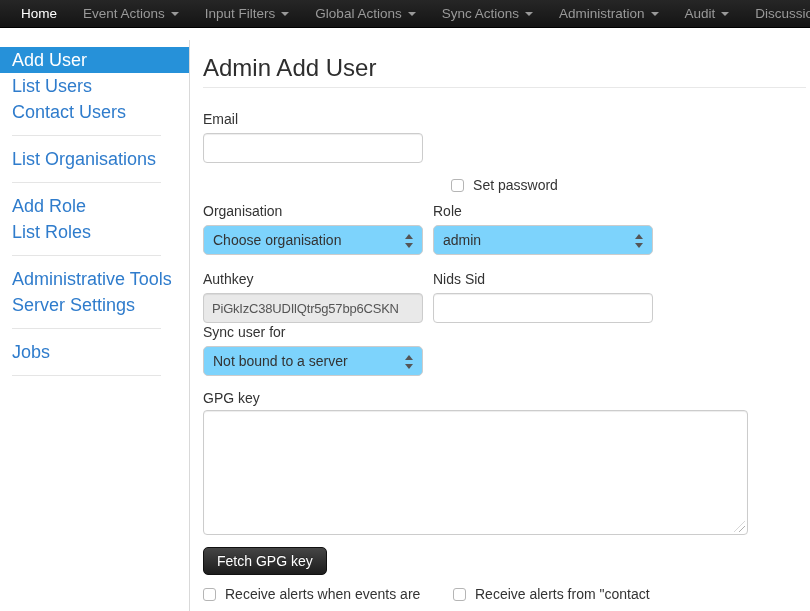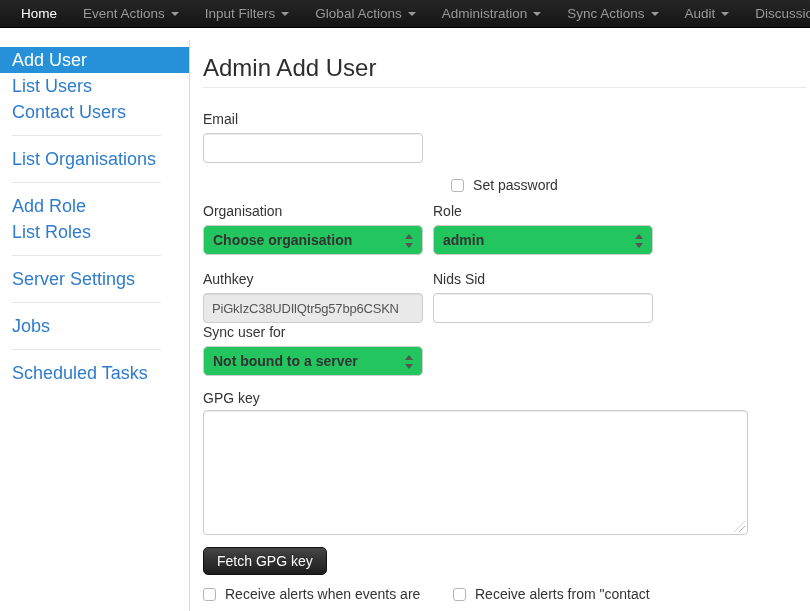--- a/index.html
+++ b/index.html
@@ -79,22 +79,22 @@
   .checkbox-line{display:flex;align-items:center;margin-top:13px;height:18px;justify-content:center;}
   .cb{
     appearance:none;-webkit-appearance:none;width:13px;height:13px;margin:0;
     border:1px solid #b5b5b5;border-radius:3px;background:#fff;cursor:pointer;
     flex:none;
   }
   .cb-label{font-size:14px;color:#333;margin-left:9px;white-space:nowrap;}
 
   .select{
     position:relative;width:220px;height:30px;box-sizing:border-box;
-    border:1px solid #ccc;border-radius:5px;background:#22c55e;cursor:pointer;
-    display:flex;align-items:center;padding:0 26px 0 9px;font-size:14px;color:#333;font-weight:bold;
+    border:1px solid #ccc;border-radius:5px;background:#7dd3fc;cursor:pointer;
+    display:flex;align-items:center;padding:0 26px 0 9px;font-size:14px;color:#333;
   }
   .sel-arrows{position:absolute;right:9px;top:7px;width:9px;height:16px;}
   .sel-arrows::before,.sel-arrows::after{
     content:"";position:absolute;left:1px;width:0;height:0;
     border-left:4px solid transparent;border-right:4px solid transparent;
   }
   .sel-arrows::before{top:1px;border-bottom:5px solid #555;}
   .sel-arrows::after{bottom:1px;border-top:5px solid #555;}
 
   .gpg-textarea{
@@ -140,25 +140,25 @@
     </div>
     <div class="nav-item">
       <span>Input Filters</span>
       <span class="caret"></span>
     </div>
     <div class="nav-item">
       <span>Global Actions</span>
       <span class="caret"></span>
     </div>
     <div class="nav-item">
+      <span>Sync Actions</span>
+      <span class="caret"></span>
+    </div>
+    <div class="nav-item">
       <span>Administration</span>
-      <span class="caret"></span>
-    </div>
-    <div class="nav-item">
-      <span>Sync Actions</span>
       <span class="caret"></span>
     </div>
     <div class="nav-item">
       <span>Audit</span>
       <span class="caret"></span>
     </div>
     <div class="nav-item">
       <span>Discussions</span>
     </div>
   </div>
@@ -166,25 +166,25 @@
   <div class="sidebar">
     <a class="side-link active">Add User</a>
     <a class="side-link">List Users</a>
     <a class="side-link">Contact Users</a>
     <hr class="side-divider">
     <a class="side-link">List Organisations</a>
     <hr class="side-divider">
     <a class="side-link">Add Role</a>
     <a class="side-link">List Roles</a>
     <hr class="side-divider">
+    <a class="side-link">Administrative Tools</a>
     <a class="side-link">Server Settings</a>
     <hr class="side-divider">
     <a class="side-link">Jobs</a>
     <hr class="side-divider">
-    <a class="side-link">Scheduled Tasks</a>
   </div>
 
   <div class="main">
     <h1 class="page-title">Admin Add User</h1>
     <hr class="title-rule">
 
     <label class="flabel lbl-email">Email</label>
     <input class="txt-input" type="text" value="" style="">
 
     <div class="checkbox-line">

